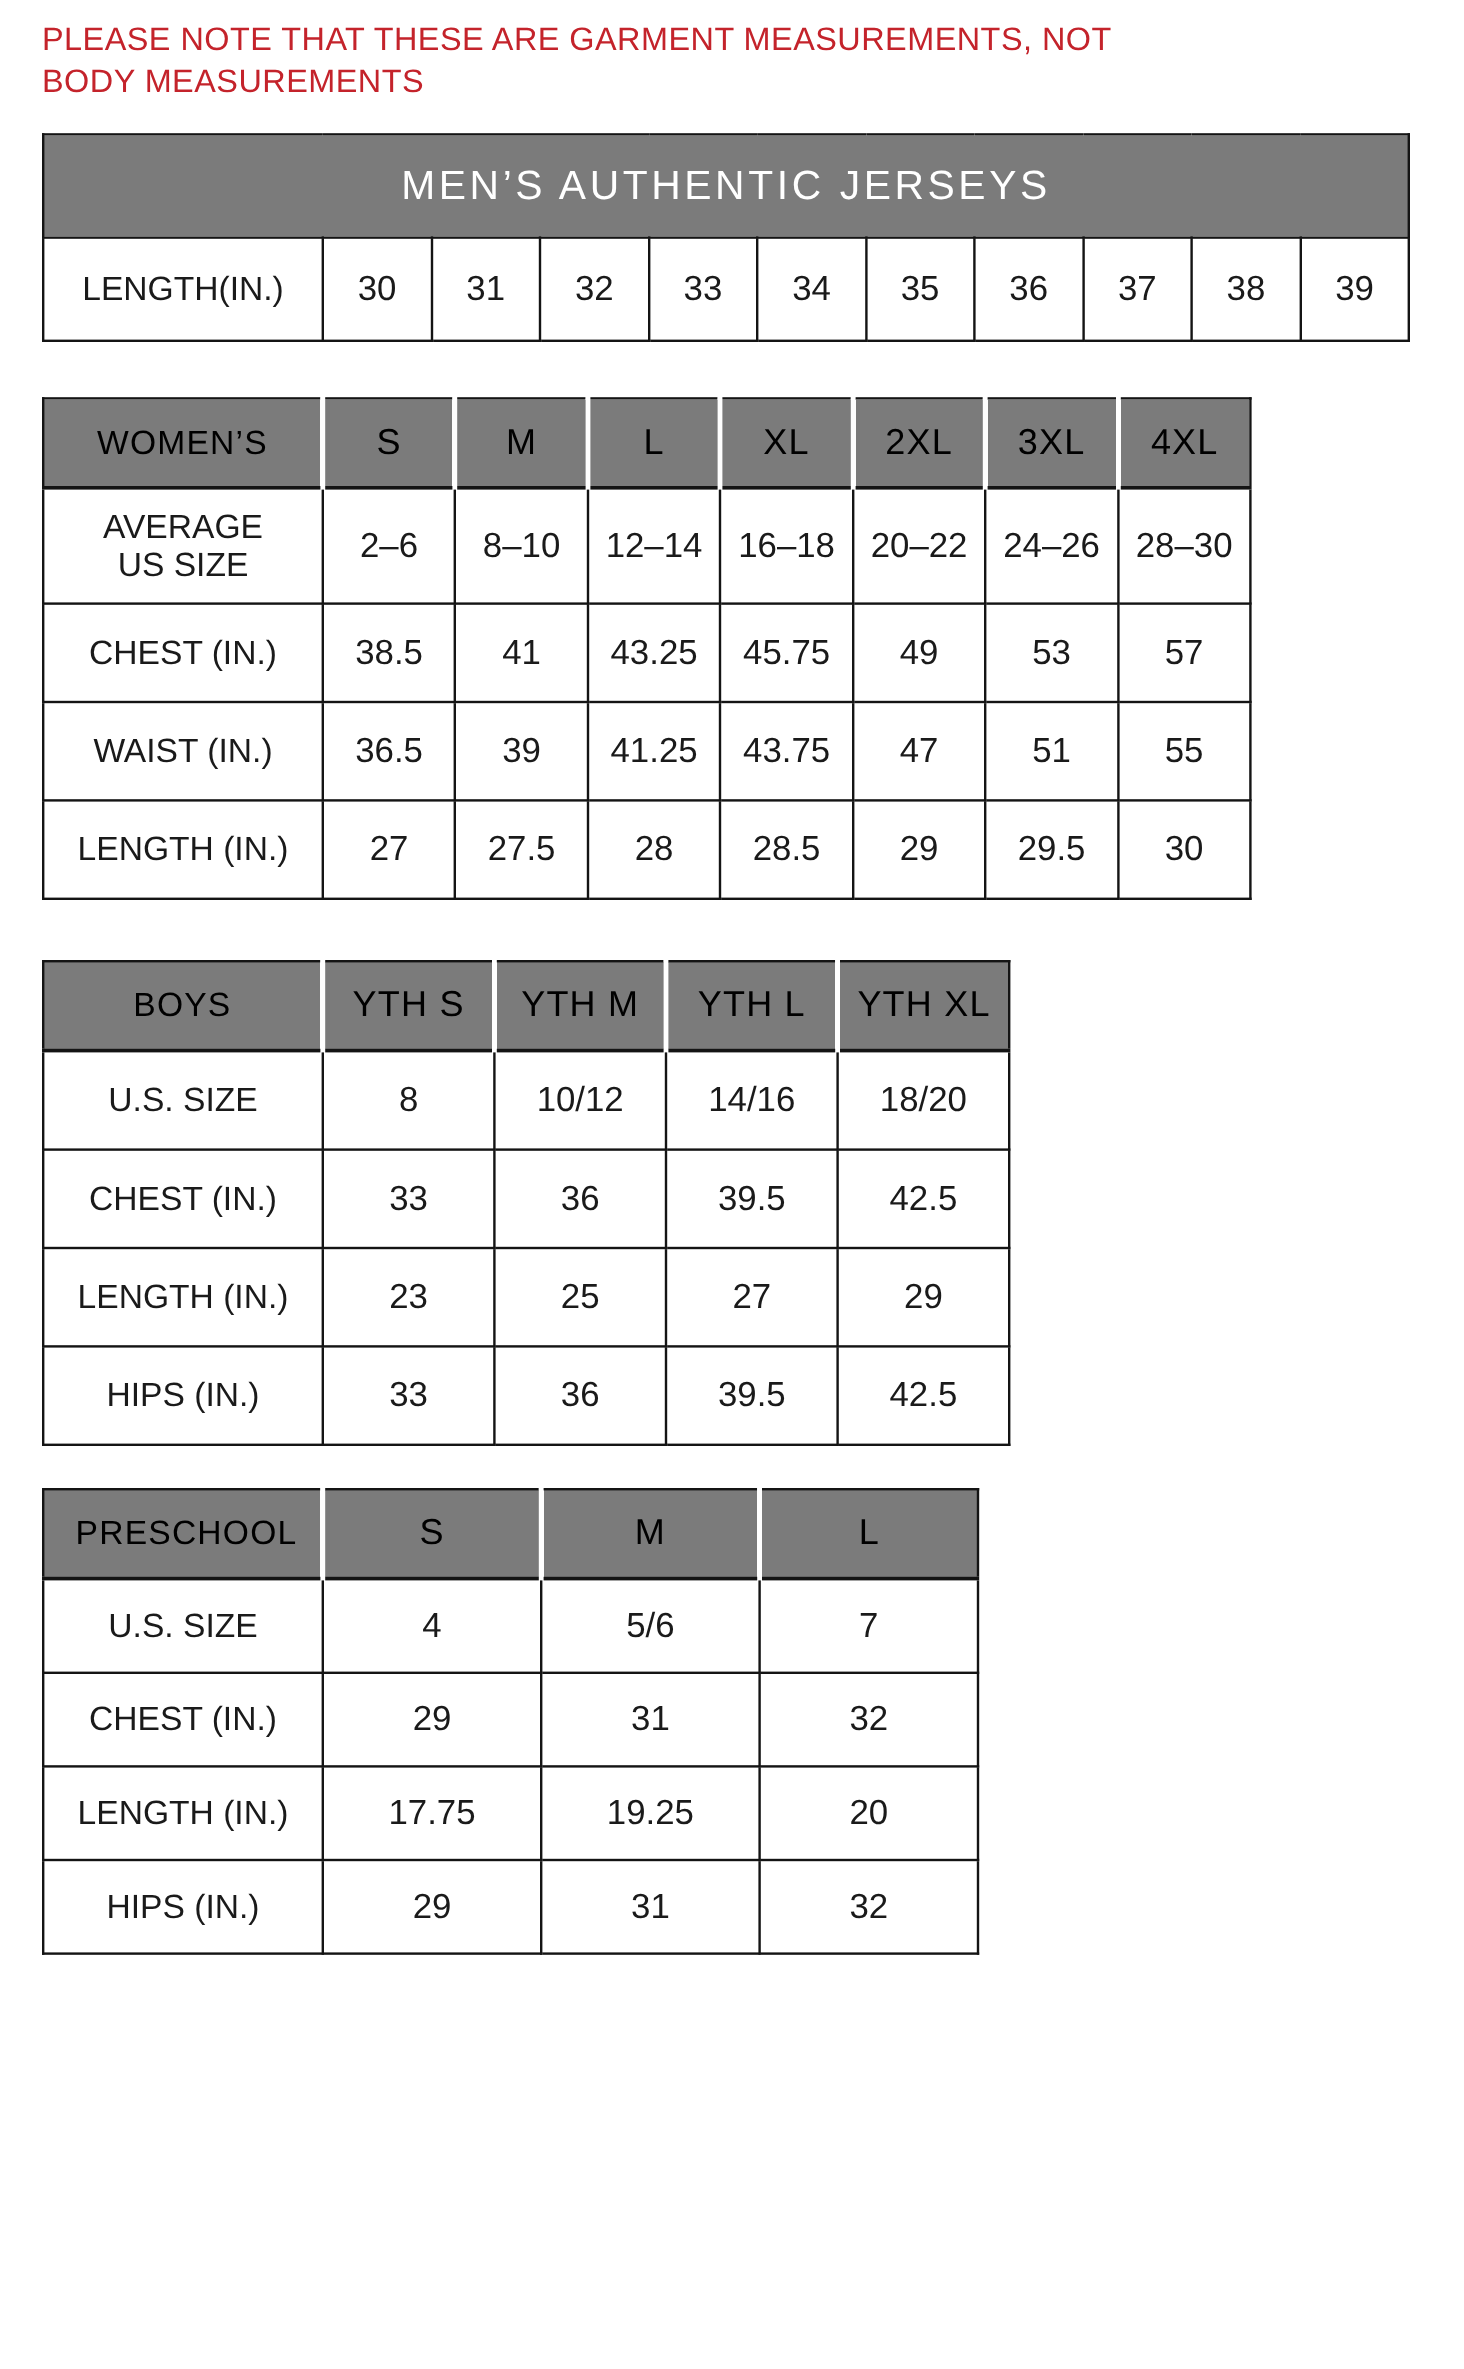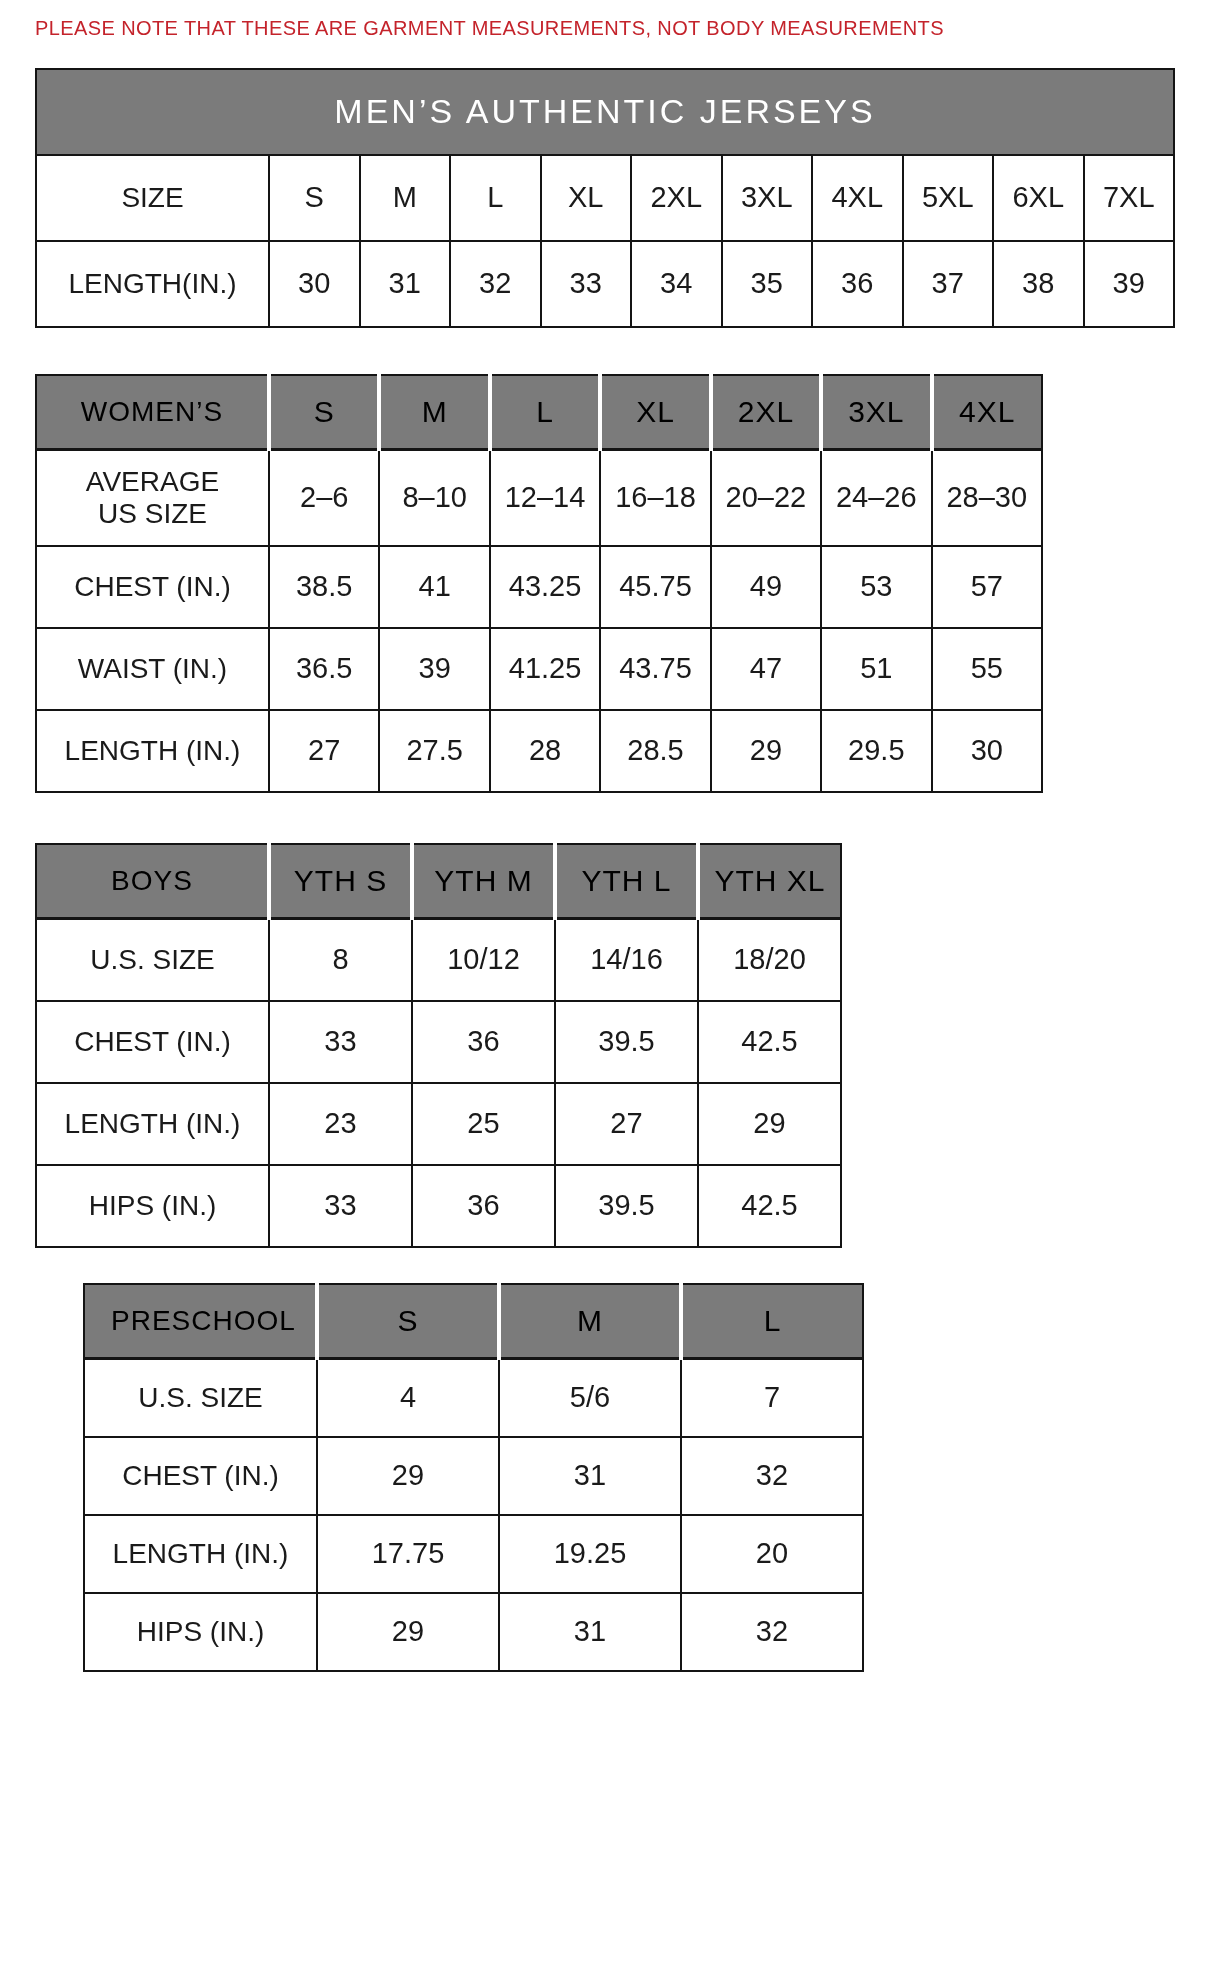--- a/index.html
+++ b/index.html
@@ -26,21 +26,21 @@
     font-size: 66px;
     font-weight: 800;
     letter-spacing: 0;
     white-space: nowrap;
     transform: scaleX(0.66);
     transform-origin: 0 50%;
     color: #0a0a0a;
   }
   .note {
     color: #c4232b;
-    font-size: 20px;
+    font-size: 27px;
     line-height: 1.28;
     letter-spacing: 0.4px;
     max-width: 920px;
     margin: 0 0 26px 0;
   }
   table.tbl {
     border-collapse: collapse;
     table-layout: fixed;
     padding-left: 48px;
   }
@@ -63,21 +63,21 @@
     background: #7b7b7b;
     color: #ffffff;
     font-size: 34px;
     letter-spacing: 3px;
     height: 86px;
   }
   .mens td { height: 84px; }
   .mens { width: 1140px; margin-bottom: 46px; }
   .womens { width: 1008px; margin-bottom: 50px; }
   .boys { width: 807px; margin-bottom: 35px; }
-  .preschool { width: 781px; margin-bottom: 0; margin-left: 48px; }
+  .preschool { width: 781px; margin-bottom: 0; }
   
   tr.gray td {
     background: #7b7b7b;
     color: #000000;
     font-size: 30px;
     letter-spacing: 1px;
     height: 72px;
     border-top: 2px solid #141414;
     border-bottom: 3px solid #141414;
     border-left: 4px solid #ffffff;
@@ -109,33 +109,20 @@
         <col>
         <col>
         <col>
         <col>
       </colgroup>
     <tbody>
       <tr>
         <td class="banner" colspan="11">MEN’S AUTHENTIC JERSEYS</td>
       </tr>
       <tr>
-        <td class="lbl">SIZE</td>
-        <td>S</td>
-        <td>M</td>
-        <td>L</td>
-        <td>XL</td>
-        <td>2XL</td>
-        <td>3XL</td>
-        <td>4XL</td>
-        <td>5XL</td>
-        <td>6XL</td>
-        <td>7XL</td>
-      </tr>
-      <tr>
         <td class="lbl">LENGTH(IN.)</td>
         <td>30</td>
         <td>31</td>
         <td>32</td>
         <td>33</td>
         <td>34</td>
         <td>35</td>
         <td>36</td>
         <td>37</td>
         <td>38</td>

